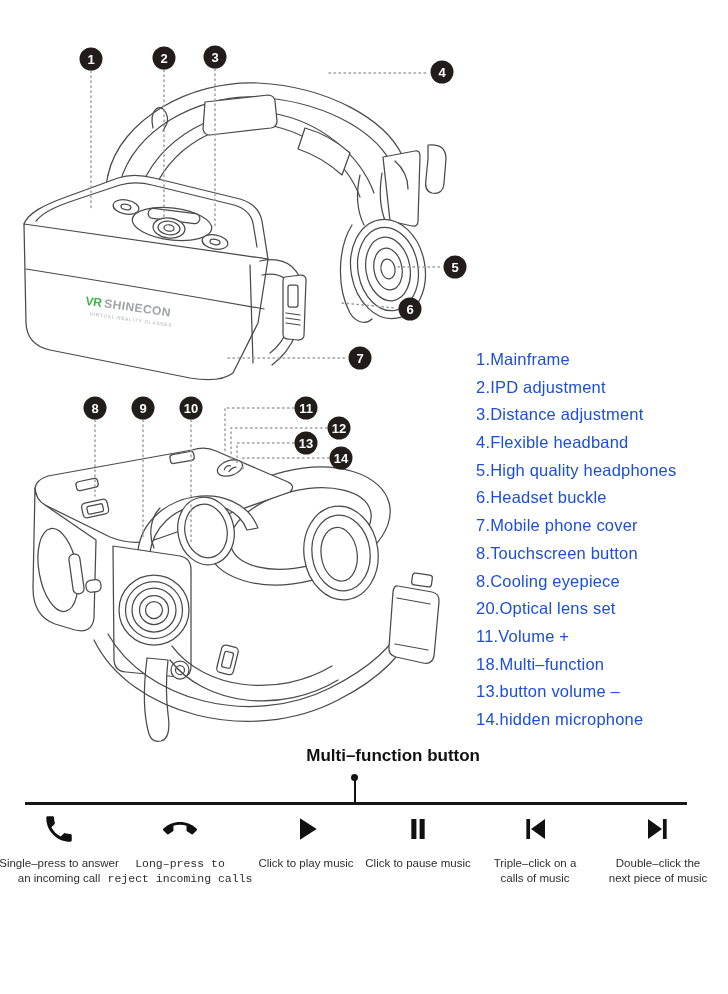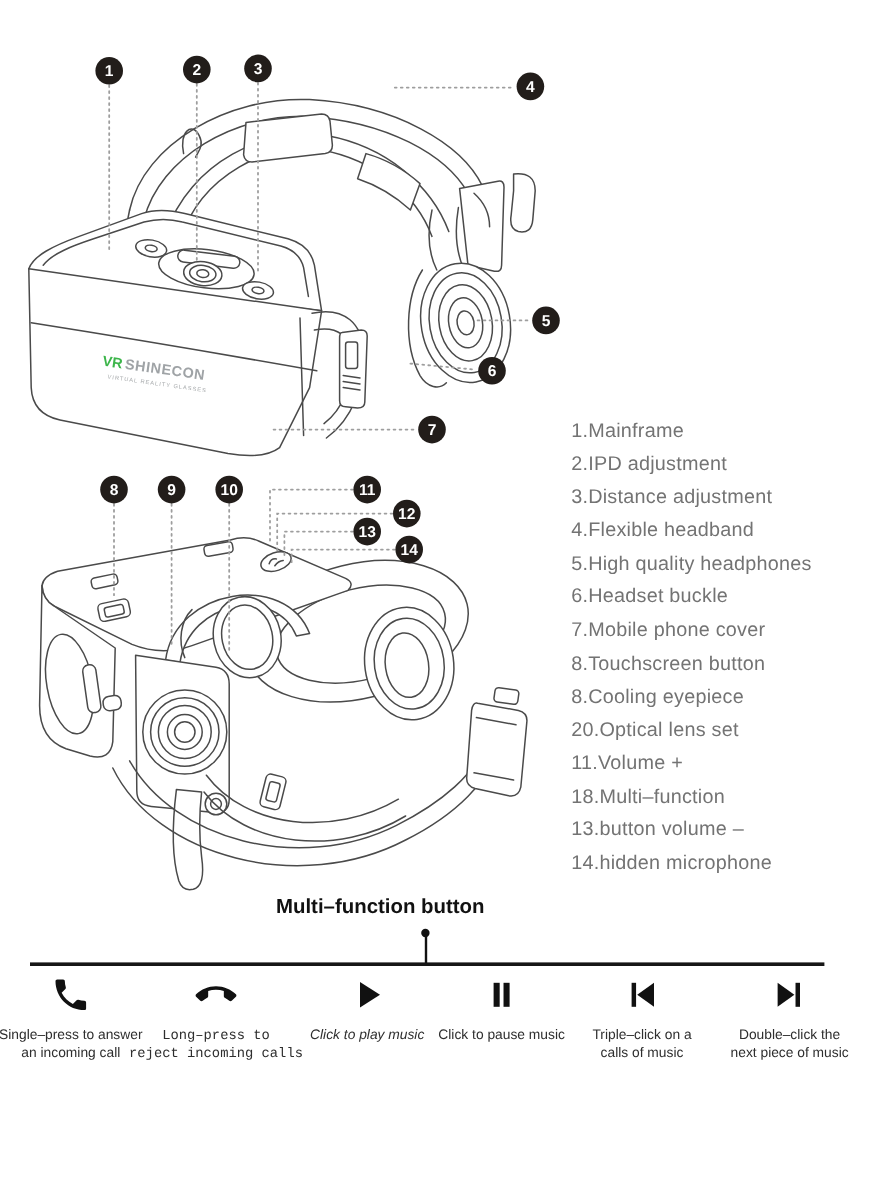--- a/index.html
+++ b/index.html
@@ -10,22 +10,22 @@
   svg{position:absolute;overflow:visible;}
   .art{fill:none;stroke:#4a4a4a;stroke-width:1.25;stroke-linecap:round;stroke-linejoin:round;}
   .artw{fill:#ffffff;stroke:#4a4a4a;stroke-width:1.25;stroke-linecap:round;stroke-linejoin:round;}
   .leader{fill:none;stroke:#9e9e9e;stroke-width:1.5;stroke-dasharray:1.5 3.5;stroke-linecap:round;}
   .callout-circle{fill:#221d1a;stroke:none;}
   .callout-num{fill:#ffffff;font-size:13px;font-weight:bold;text-anchor:middle;}
   .logo-vr{fill:#3cb54a;font-size:12px;font-weight:bold;}
   .logo-name{fill:#9fa3a6;font-size:12px;font-weight:bold;letter-spacing:.5px;}
   .logo-sub{fill:#a8abad;font-size:4.8px;letter-spacing:.8px;}
   .parts{position:absolute;left:476px;top:346px;}
-  .part{height:27.7px;line-height:27.7px;font-size:16.5px;color:#737373;letter-spacing:.2px;white-space:nowrap;}
-  .guide-title{position:absolute;left:230px;top:746px;width:250px;text-align:left;
+  .part{height:27.7px;line-height:27.7px;font-size:16.5px;color:#1d4ed8;letter-spacing:.2px;white-space:nowrap;}
+  .guide-title{position:absolute;left:230px;top:746px;width:250px;text-align:right;
     font-size:17px;font-weight:600;color:#111;}
   .pointer-dot{position:absolute;left:351px;top:774px;width:7px;height:7px;border-radius:50%;background:#111;}
   .pointer-line{position:absolute;left:354px;top:779px;width:2px;height:24px;background:#111;}
   .guide-rule{position:absolute;left:25px;top:802px;width:662px;height:3px;background:#161616;}
   .fn-item{position:absolute;top:808px;width:170px;text-align:center;}
   .fn-icon{height:42px;display:flex;align-items:center;justify-content:center;}
   .fn-icon svg{position:static;}
   .fn-caption{margin-top:6px;font-size:11.5px;line-height:1.32;color:#2e2e2e;white-space:pre-line;}
 </style>
 </head>
@@ -294,21 +294,21 @@
   <div class="fn-item" style="left:95px;font-family:Liberation Mono, monospace;">
     <div class="fn-icon">
       <svg width="34" height="34" viewBox="0 0 24 24">
           <path fill="#111" d="M12,9c-1.6,0-3.15,0.25-4.6,0.72v3.1c0,0.39-0.23,0.74-0.56,0.9c-0.98,0.49-1.87,1.12-2.66,1.85c-0.18,0.18-0.43,0.28-0.7,0.28c-0.28,0-0.53-0.11-0.71-0.29L0.29,13.08C0.11,12.91,0,12.66,0,12.38c0-0.28,0.11-0.53,0.29-0.71C3.34,8.78,7.46,7,12,7s8.66,1.78,11.71,4.67c0.18,0.18,0.29,0.43,0.29,0.71c0,0.28-0.11,0.53-0.29,0.7l-2.48,2.48c-0.18,0.18-0.43,0.29-0.71,0.29c-0.27,0-0.52-0.11-0.7-0.28c-0.79-0.74-1.68-1.36-2.66-1.85c-0.33-0.16-0.56-0.5-0.56-0.9v-3.1C15.15,9.25,13.6,9,12,9z"></path>
         </svg>
     </div>
     <div class="fn-caption">Long–press to
 reject incoming calls</div>
   </div>
 
-  <div class="fn-item" style="left:221px;font-style:italic;">
+  <div class="fn-item" style="left:221px;">
     <div class="fn-icon">
       <svg width="32" height="32" viewBox="0 0 24 24">
           <polygon fill="#111" points="7.5,4 20,12 7.5,20"></polygon>
         </svg>
     </div>
     <div class="fn-caption">Click to play music</div>
   </div>
 
   <div class="fn-item" style="left:333px;">
     <div class="fn-icon">

